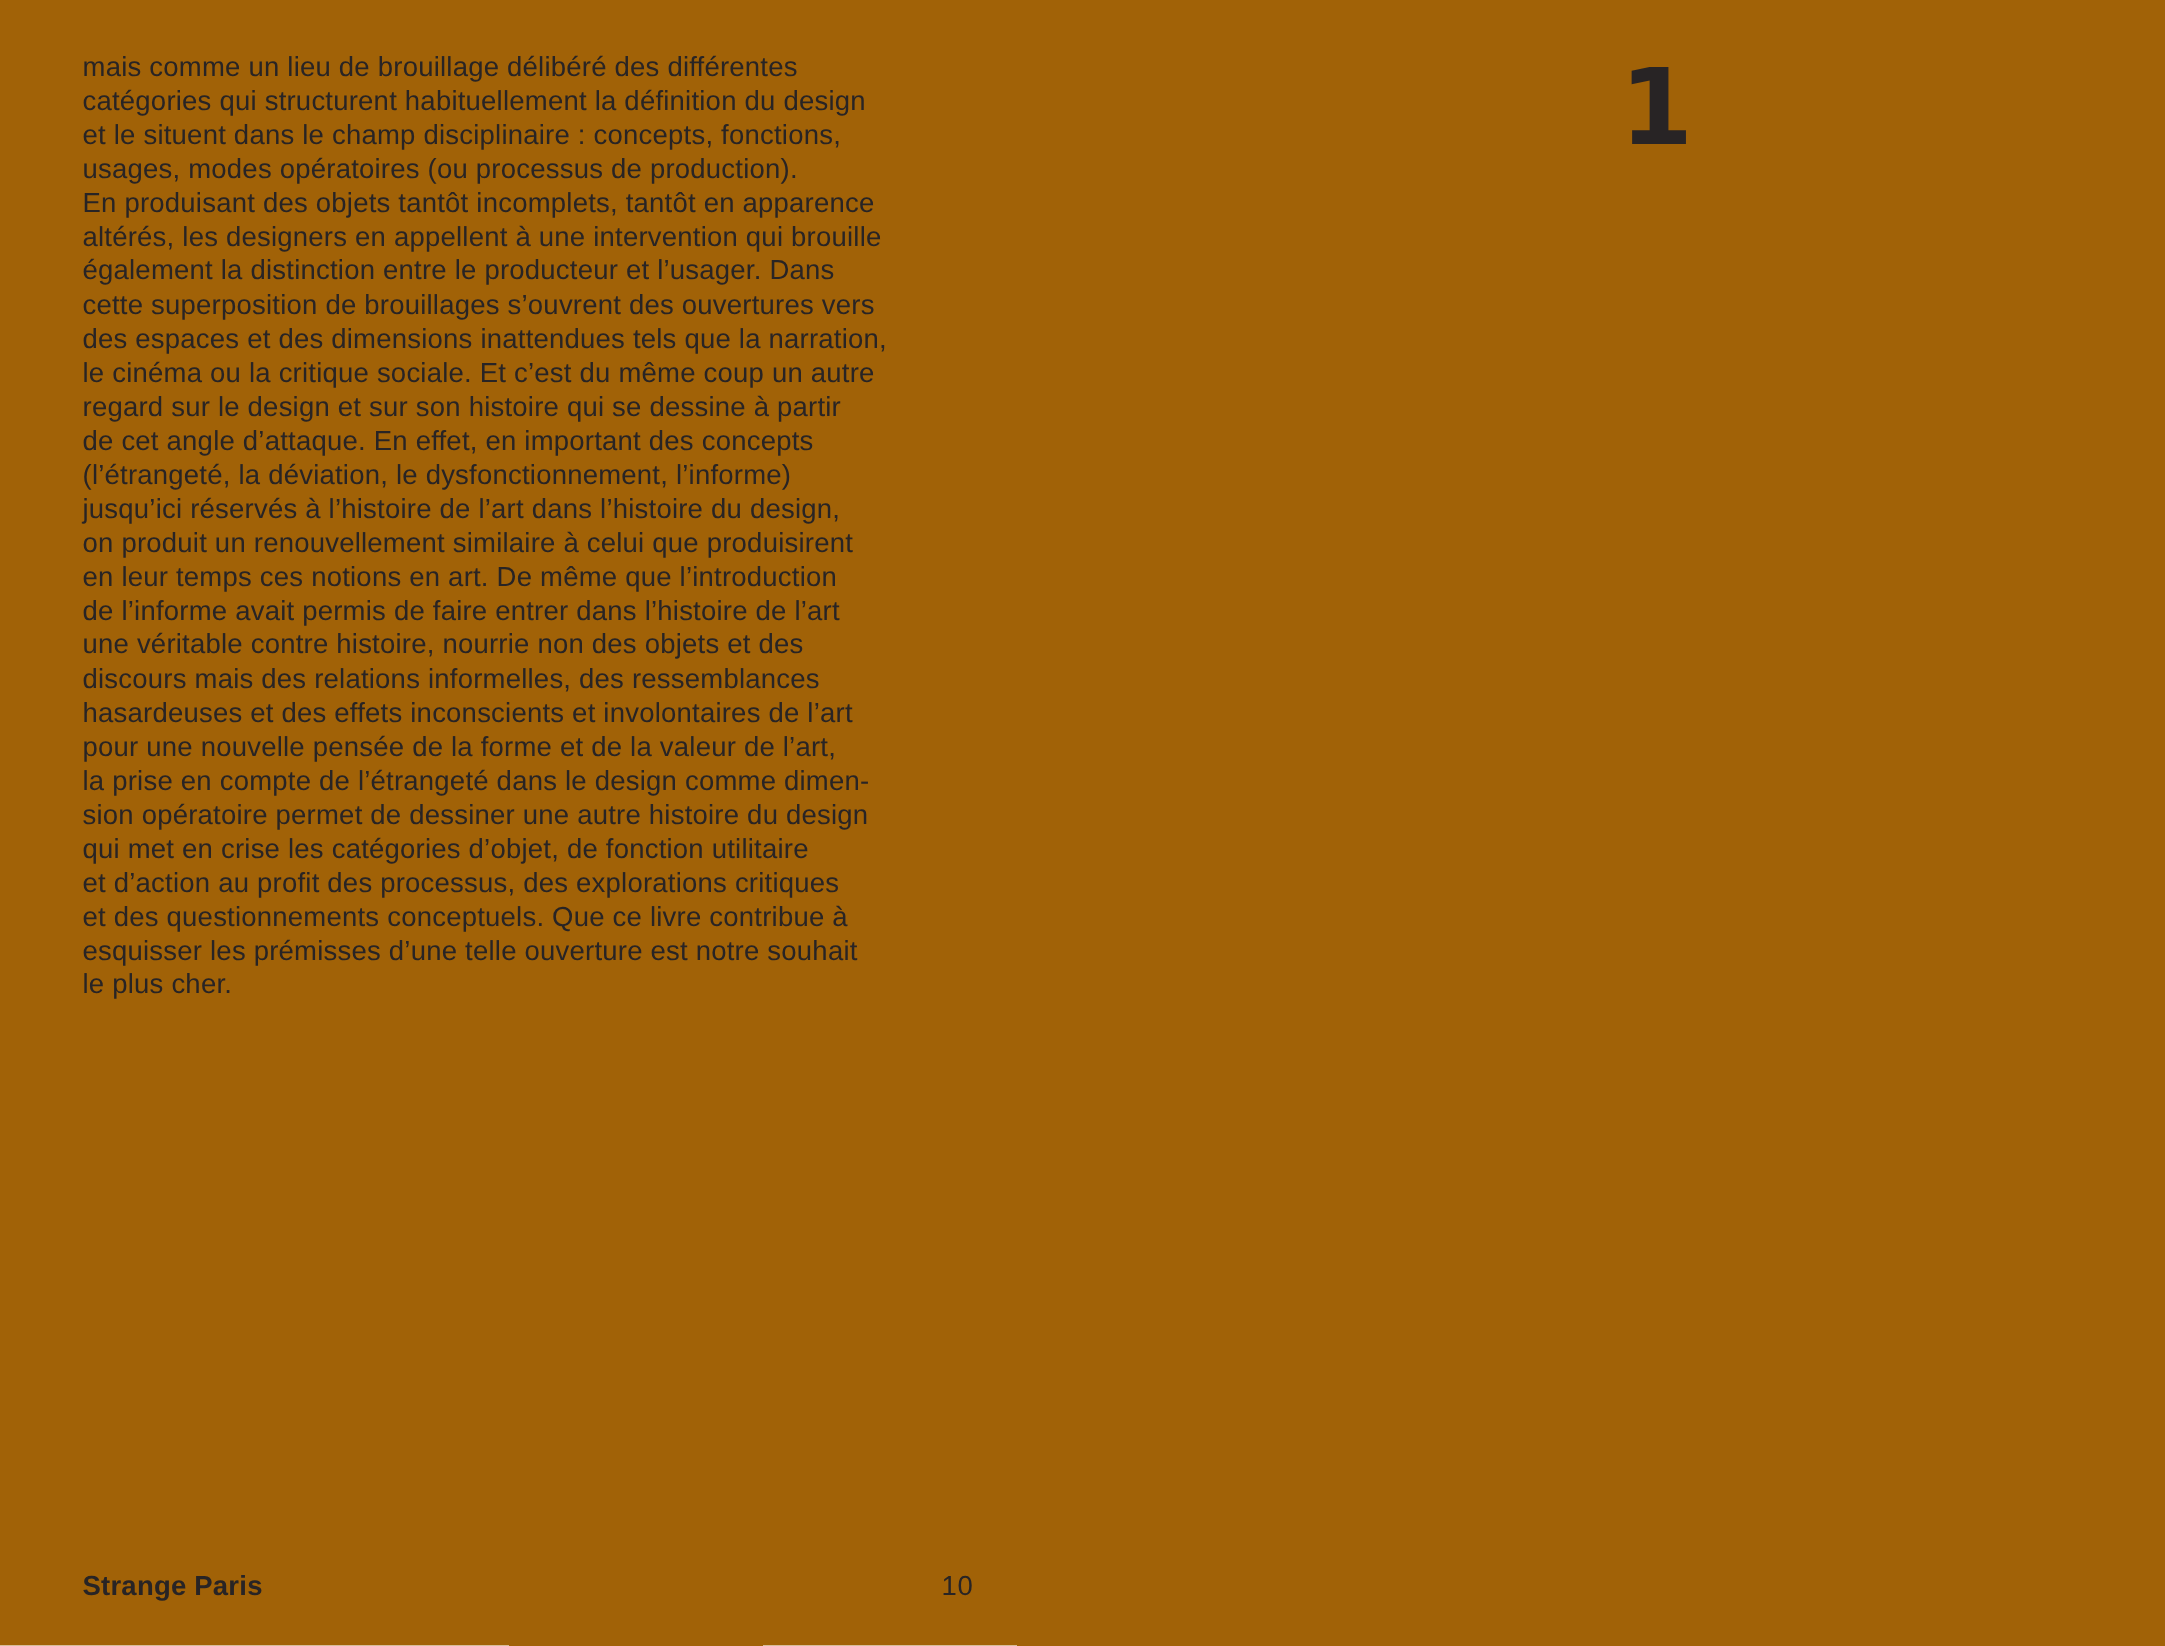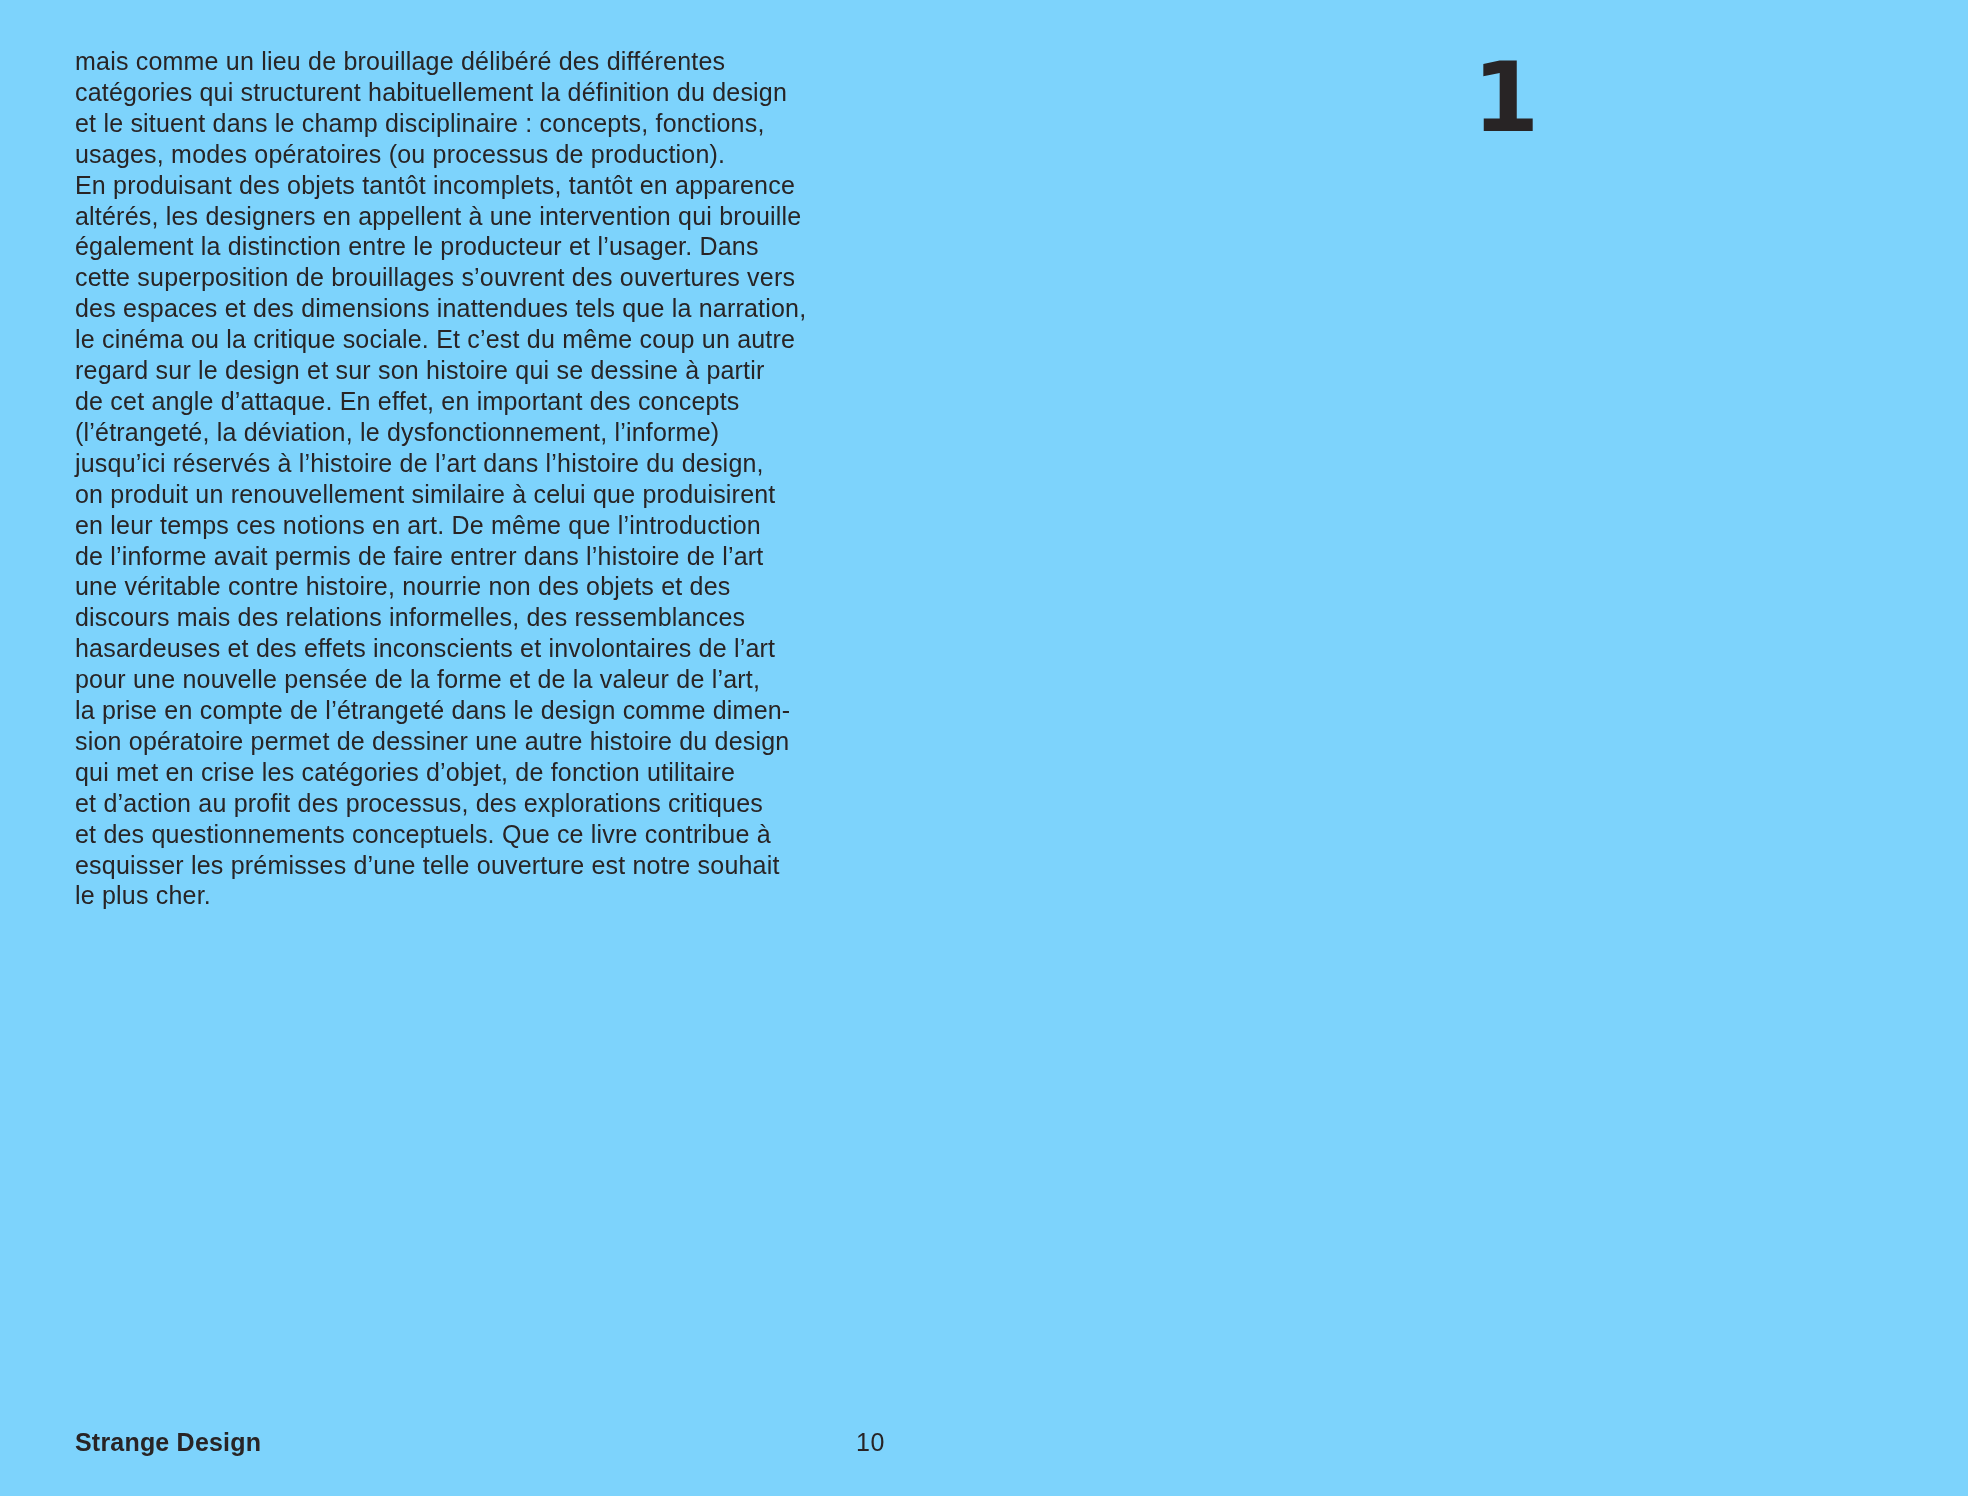--- a/index.html
+++ b/index.html
@@ -4,21 +4,21 @@
 <style>
   html, body {
     margin: 0;
     padding: 0;
     background: #ffffff;
   }
   .spread {
     position: relative;
     width: 1968px;
     height: 1496px;
-    background: #7dd3fc;
+    background: #a16207;
     overflow: hidden;
     font-family: "Liberation Sans", sans-serif;
     color: #282425;
   }
   .page {
     position: absolute;
     top: 0;
     height: 100%;
   }
   .page-left  { left: 0;    width: 984px; }
@@ -121,21 +121,21 @@
 pour une nouvelle pensée de la forme et de la valeur de l’art,
 la prise en compte de l’étrangeté dans le design comme dimen-
 sion opératoire permet de dessiner une autre histoire du design
 qui met en crise les catégories d’objet, de fonction utilitaire
 et d’action au profit des processus, des explorations critiques
 et des questionnements conceptuels. Que ce livre contribue à
 esquisser les prémisses d’une telle ouverture est notre souhait
 le plus cher.</div>
 
 
-    <div class="footer-title">Strange Design</div>
+    <div class="footer-title">Strange Paris</div>
 
     <div class="footer-page-number">10</div>
   </div>
 
   <div class="page page-right">
     <div class="chapter-number">1</div>
 
   </div>
 
 </div>

